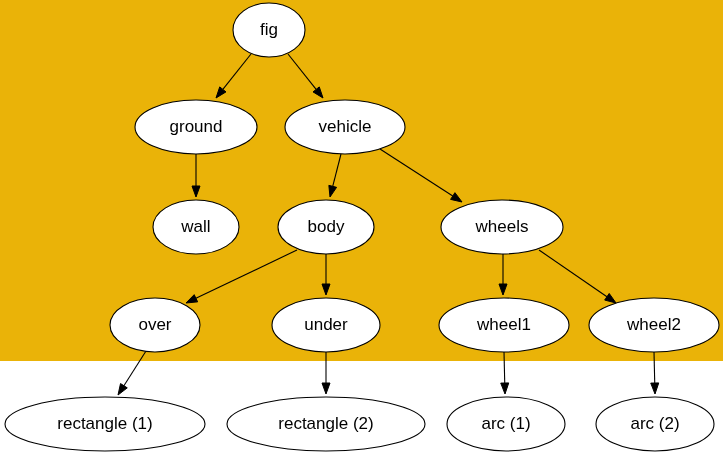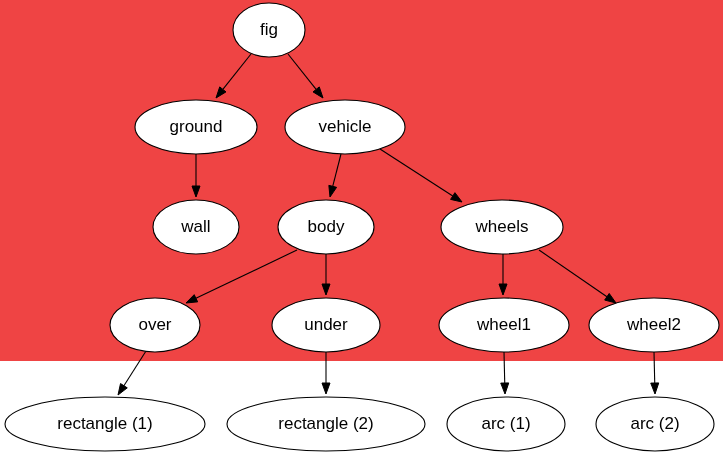--- a/index.html
+++ b/index.html
@@ -11,21 +11,21 @@
   body {
     width: 723px;
     height: 456px;
     overflow: hidden;
     font-family: "Liberation Sans", sans-serif;
   }
   #graph-canvas {
     position: relative;
     width: 723px;
     height: 361px;
-    background: #ef4444;
+    background: #eab308;
   }
   svg#graph-svg {
     position: absolute;
     left: 0;
     top: 0;
     width: 723px;
     height: 456px;
     display: block;
   }
   .node-ellipse {

